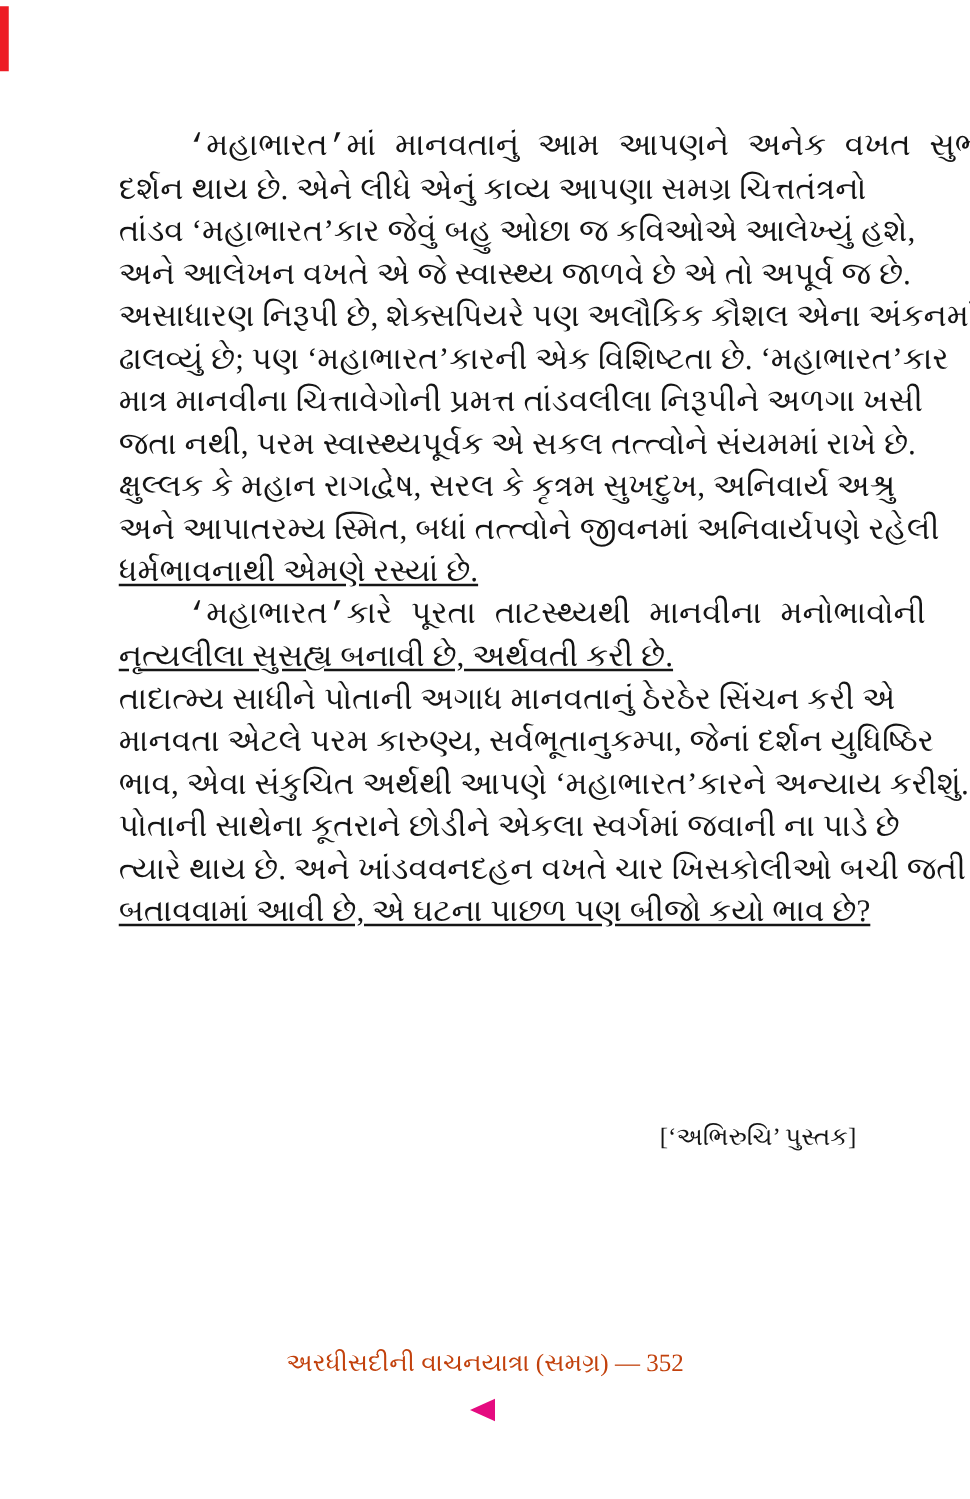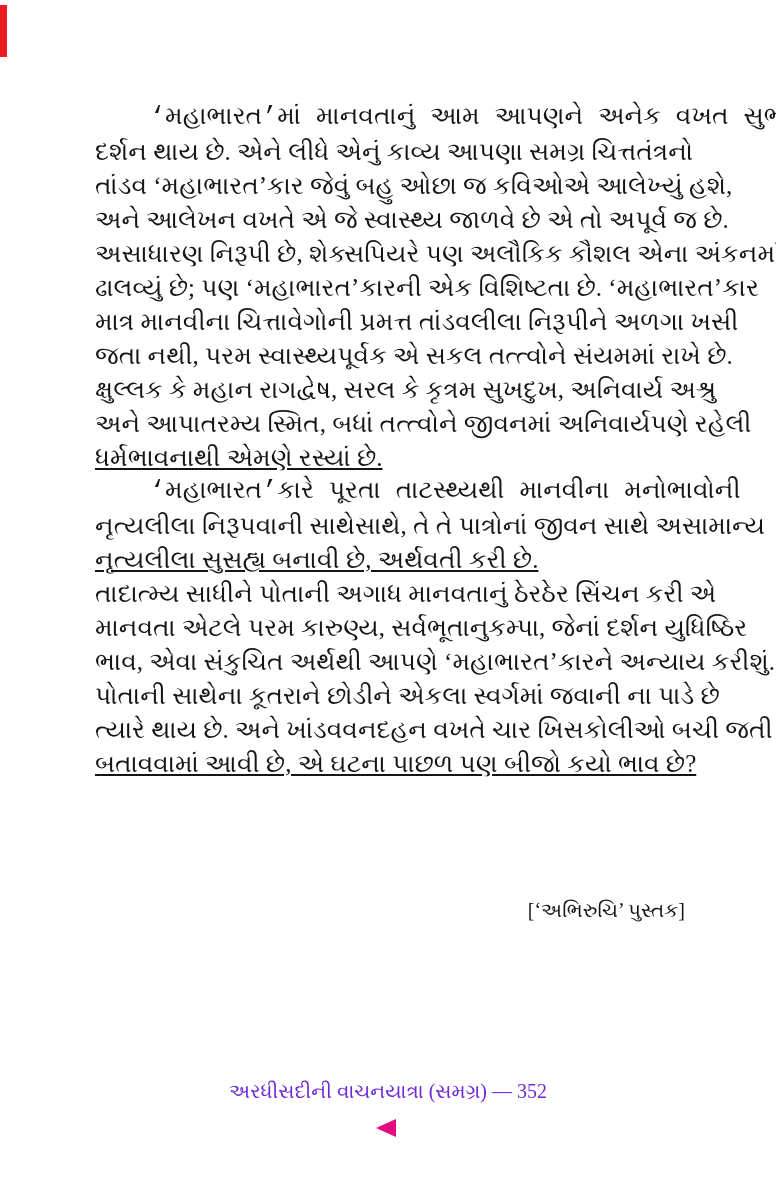--- a/index.html
+++ b/index.html
@@ -53,21 +53,21 @@
     color: #151515;
     text-align: right;
   }
   .page-footer {
     position: absolute;
     left: 0;
     top: 1080px;
     width: 776px;
     text-align: center;
     font-size: 20px;
-    color: #6d28d9;
+    color: #c2410c;
   }
   .nav-triangle {
     position: absolute;
     left: 376px;
     top: 1119px;
     width: 0;
     height: 0;
     border-top: 9px solid transparent;
     border-bottom: 9px solid transparent;
     border-right-width: 20px;
@@ -91,21 +91,20 @@
         <div class="line">અસાધારણ નિરૂપી છે, શેક્સપિયરે પણ અલૌકિક કૌશલ એના અંકનમાં</div>
         <div class="line">ઢાલવ્યું છે; પણ ‘મહાભારત’કારની એક વિશિષ્ટતા છે. ‘મહાભારત’કાર</div>
         <div class="line">માત્ર માનવીના ચિત્તાવેગોની પ્રમત્ત તાંડવલીલા નિરૂપીને અળગા ખસી</div>
         <div class="line">જતા નથી, પરમ સ્વાસ્થ્યપૂર્વક એ સકલ તત્ત્વોને સંયમમાં રાખે છે.</div>
         <div class="line">ક્ષુલ્લક કે મહાન રાગદ્વેષ, સરલ કે કૃત્રમ સુખદુખ, અનિવાર્ય અશ્રુ</div>
         <div class="line">અને આપાતરમ્ય સ્મિત, બધાં તત્ત્વોને જીવનમાં અનિવાર્યપણે રહેલી</div>
         <div class="line last">ધર્મભાવનાથી એમણે રસ્યાં છે.</div>
       </div>
       <div class="para">
         <div class="line first">‘મહાભારત’કારે પૂરતા તાટસ્થ્યથી માનવીના મનોભાવોની</div>
-        <div class="line">નૃત્યલીલા નિરૂપવાની સાથેસાથે, તે તે પાત્રોનાં જીવન સાથે અસામાન્ય</div>
         <div class="line last">નૃત્યલીલા સુસહ્ય બનાવી છે, અર્થવતી કરી છે.</div>
         <div class="line">તાદાત્મ્ય સાધીને પોતાની અગાધ માનવતાનું ઠેરઠેર સિંચન કરી એ</div>
       </div>
       <div class="para">
         <div class="line">માનવતા એટલે પરમ કારુણ્ય, સર્વભૂતાનુકમ્પા, જેનાં દર્શન યુધિષ્ઠિર</div>
         <div class="line">ભાવ, એવા સંકુચિત અર્થથી આપણે ‘મહાભારત’કારને અન્યાય કરીશું.</div>
         <div class="line">પોતાની સાથેના કૂતરાને છોડીને એકલા સ્વર્ગમાં જવાની ના પાડે છે</div>
         <div class="line">ત્યારે થાય છે. અને ખાંડવવનદહન વખતે ચાર ખિસકોલીઓ બચી જતી</div>
         <div class="line last">બતાવવામાં આવી છે, એ ઘટના પાછળ પણ બીજો કયો ભાવ છે?</div>
       </div>

